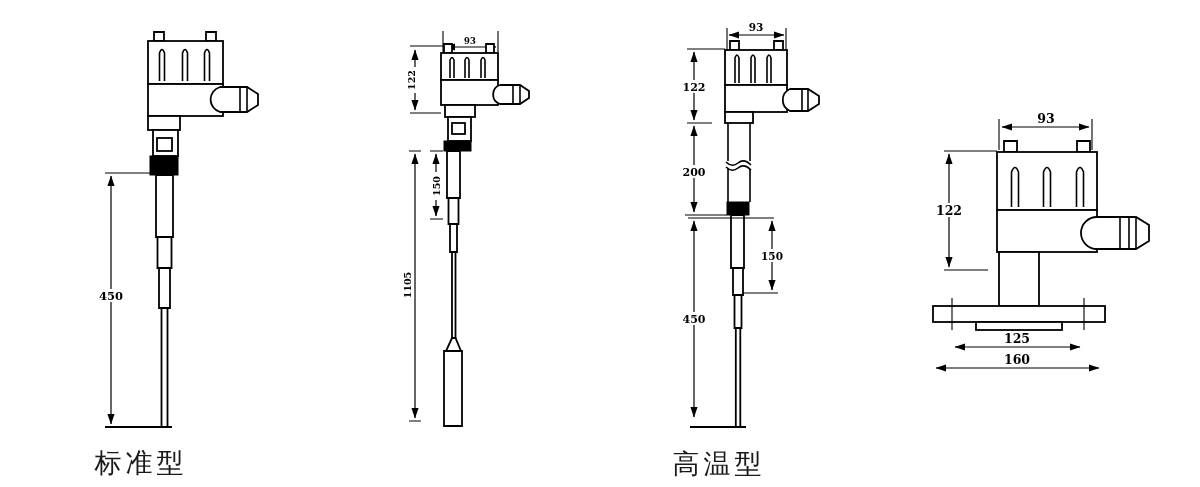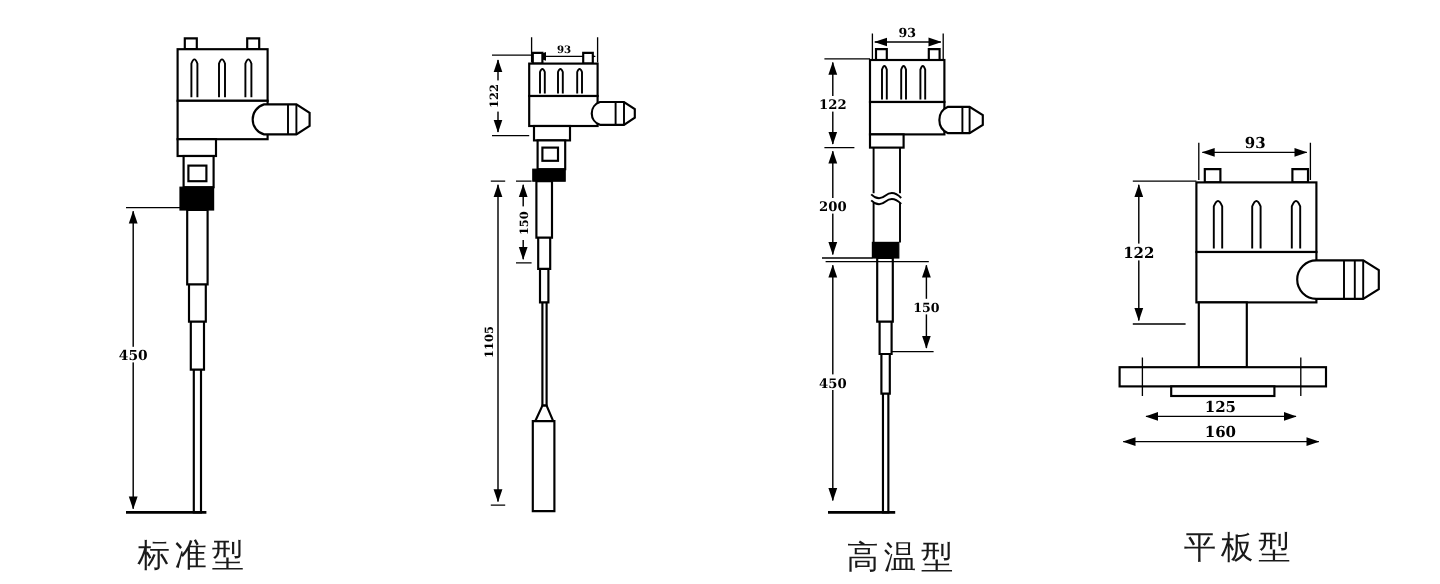--- a/index.html
+++ b/index.html
@@ -126,17 +126,16 @@
     <path class="tick" d="M944,151 H997 M944,270 H988"></path>
     <rect class="bg" x="935" y="203" width="28" height="14"></rect>
     <text x="949" y="215" font-size="12.5" text-anchor="middle">122</text>
     <line class="dim" x1="955" y1="347" x2="1080" y2="347" marker-start="url(#arr)" marker-end="url(#arr)"></line>
     <text x="1017" y="343" font-size="12.5" text-anchor="middle">125</text>
     <line class="dim" x1="936" y1="368" x2="1099" y2="368" marker-start="url(#arr)" marker-end="url(#arr)"></line>
     <text x="1017" y="364" font-size="12.5" text-anchor="middle">160</text>
   </g>
 </svg>
 
-<div class="caption" style="left:161px;top:445px;">标准型</div>
-<div class="caption" style="left:752px;top:446px;">高温型</div>
-<div class="caption" style="left:1033px;top:438px;">平板型</div>
+<div class="caption" style="left:141px;top:445px;">标准型</div>
+<div class="caption" style="left:719px;top:446px;">高温型</div>
 
 </div>
 
 </body></html>

